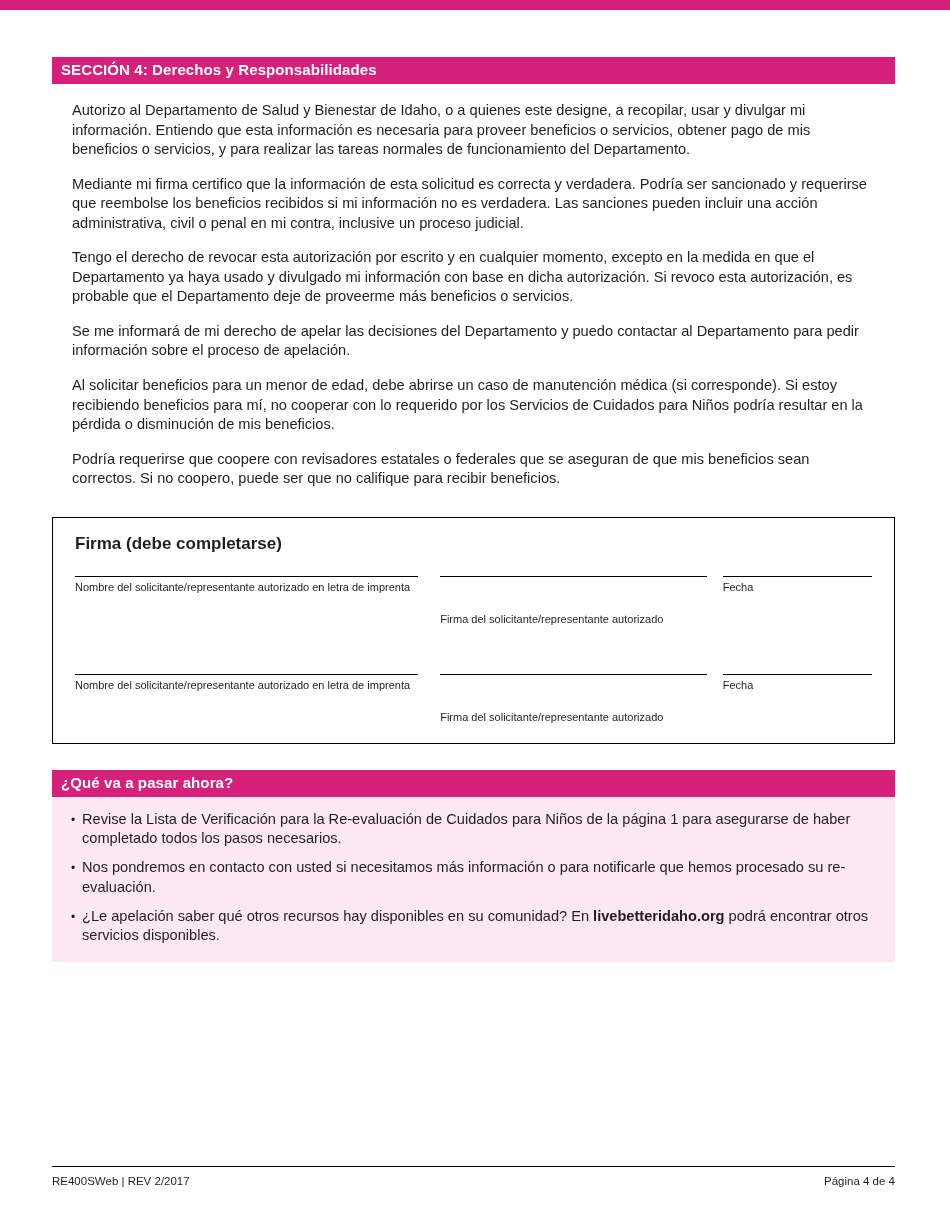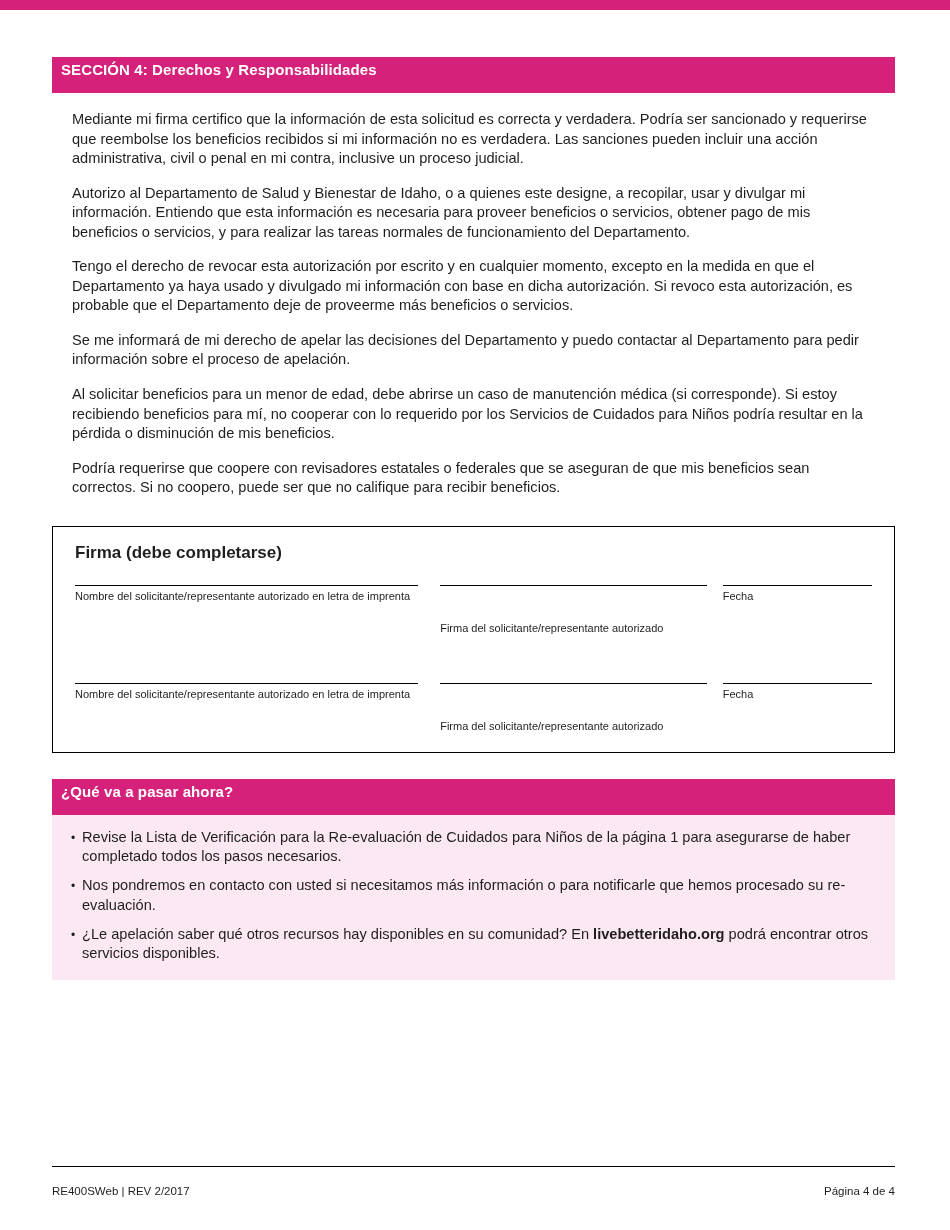--- a/index.html
+++ b/index.html
@@ -20,21 +20,21 @@
   .content {
     position: absolute;
     left: 52px; top: 57px;
     width: 843px;
   }
   .bar-header {
     background: var(--accent, #d5217a);
     color: #ffffff;
     font-weight: bold;
     font-size: 15px;
-    padding: 4px 9px 15px 9px;
+    padding: 4px 9px 6px 9px;
     letter-spacing: 0.1px;
   }
   .paragraphs {
     padding: 17px 18px 0 20px;
   }
   .paragraphs p {
     font-size: 14.6px;
     line-height: 1.34;
     margin-bottom: 15px;
   }
@@ -90,38 +90,38 @@
   }
   .bullet-text { flex: 1; }
   b { font-weight: bold; }
   .footer {
     position: absolute;
     left: 52px; right: 55px;
     top: 1166px;
     border-top: 1px solid #000000;
     display: flex;
     justify-content: space-between;
-    padding-top: 18px;
+    padding-top: 8px;
     font-size: 11.5px;
   }
 </style>
 </head>
 <body>
 
 <div class="top-strip"></div>
 
 <div class="content">
 
   <div class="bar-header">
     <span>SECCIÓN 4: Derechos y Responsabilidades</span>
   </div>
 
   <div class="paragraphs">
+    <p>Autorizo al Departamento de Salud y Bienestar de Idaho, o a quienes este designe, a recopilar, usar y divulgar mi información. Entiendo que esta información es necesaria para proveer beneficios o servicios, obtener pago de mis beneficios o servicios, y para realizar las tareas normales de funcionamiento del Departamento.</p>
     <p>Mediante mi firma certifico que la información de esta solicitud es correcta y verdadera. Podría ser sancionado y requerirse que reembolse los beneficios recibidos si mi información no es verdadera. Las sanciones pueden incluir una acción administrativa, civil o penal en mi contra, inclusive un proceso judicial.</p>
-    <p>Autorizo al Departamento de Salud y Bienestar de Idaho, o a quienes este designe, a recopilar, usar y divulgar mi información. Entiendo que esta información es necesaria para proveer beneficios o servicios, obtener pago de mis beneficios o servicios, y para realizar las tareas normales de funcionamiento del Departamento.</p>
     <p>Tengo el derecho de revocar esta autorización por escrito y en cualquier momento, excepto en la medida en que el Departamento ya haya usado y divulgado mi información con base en dicha autorización. Si revoco esta autorización, es probable que el Departamento deje de proveerme más beneficios o servicios.</p>
     <p>Se me informará de mi derecho de apelar las decisiones del Departamento y puedo contactar al Departamento para pedir información sobre el proceso de apelación.</p>
     <p>Al solicitar beneficios para un menor de edad, debe abrirse un caso de manutención médica (si corresponde). Si estoy recibiendo beneficios para mí, no cooperar con lo requerido por los Servicios de Cuidados para Niños podría resultar en la pérdida o disminución de mis beneficios.</p>
     <p>Podría requerirse que coopere con revisadores estatales o federales que se aseguran de que mis beneficios sean correctos. Si no coopero, puede ser que no califique para recibir beneficios.</p>
   </div>
 
   <div class="sig-box">
     <div class="sig-title">Firma (debe completarse)</div>
 
     <div class="sig-row">

